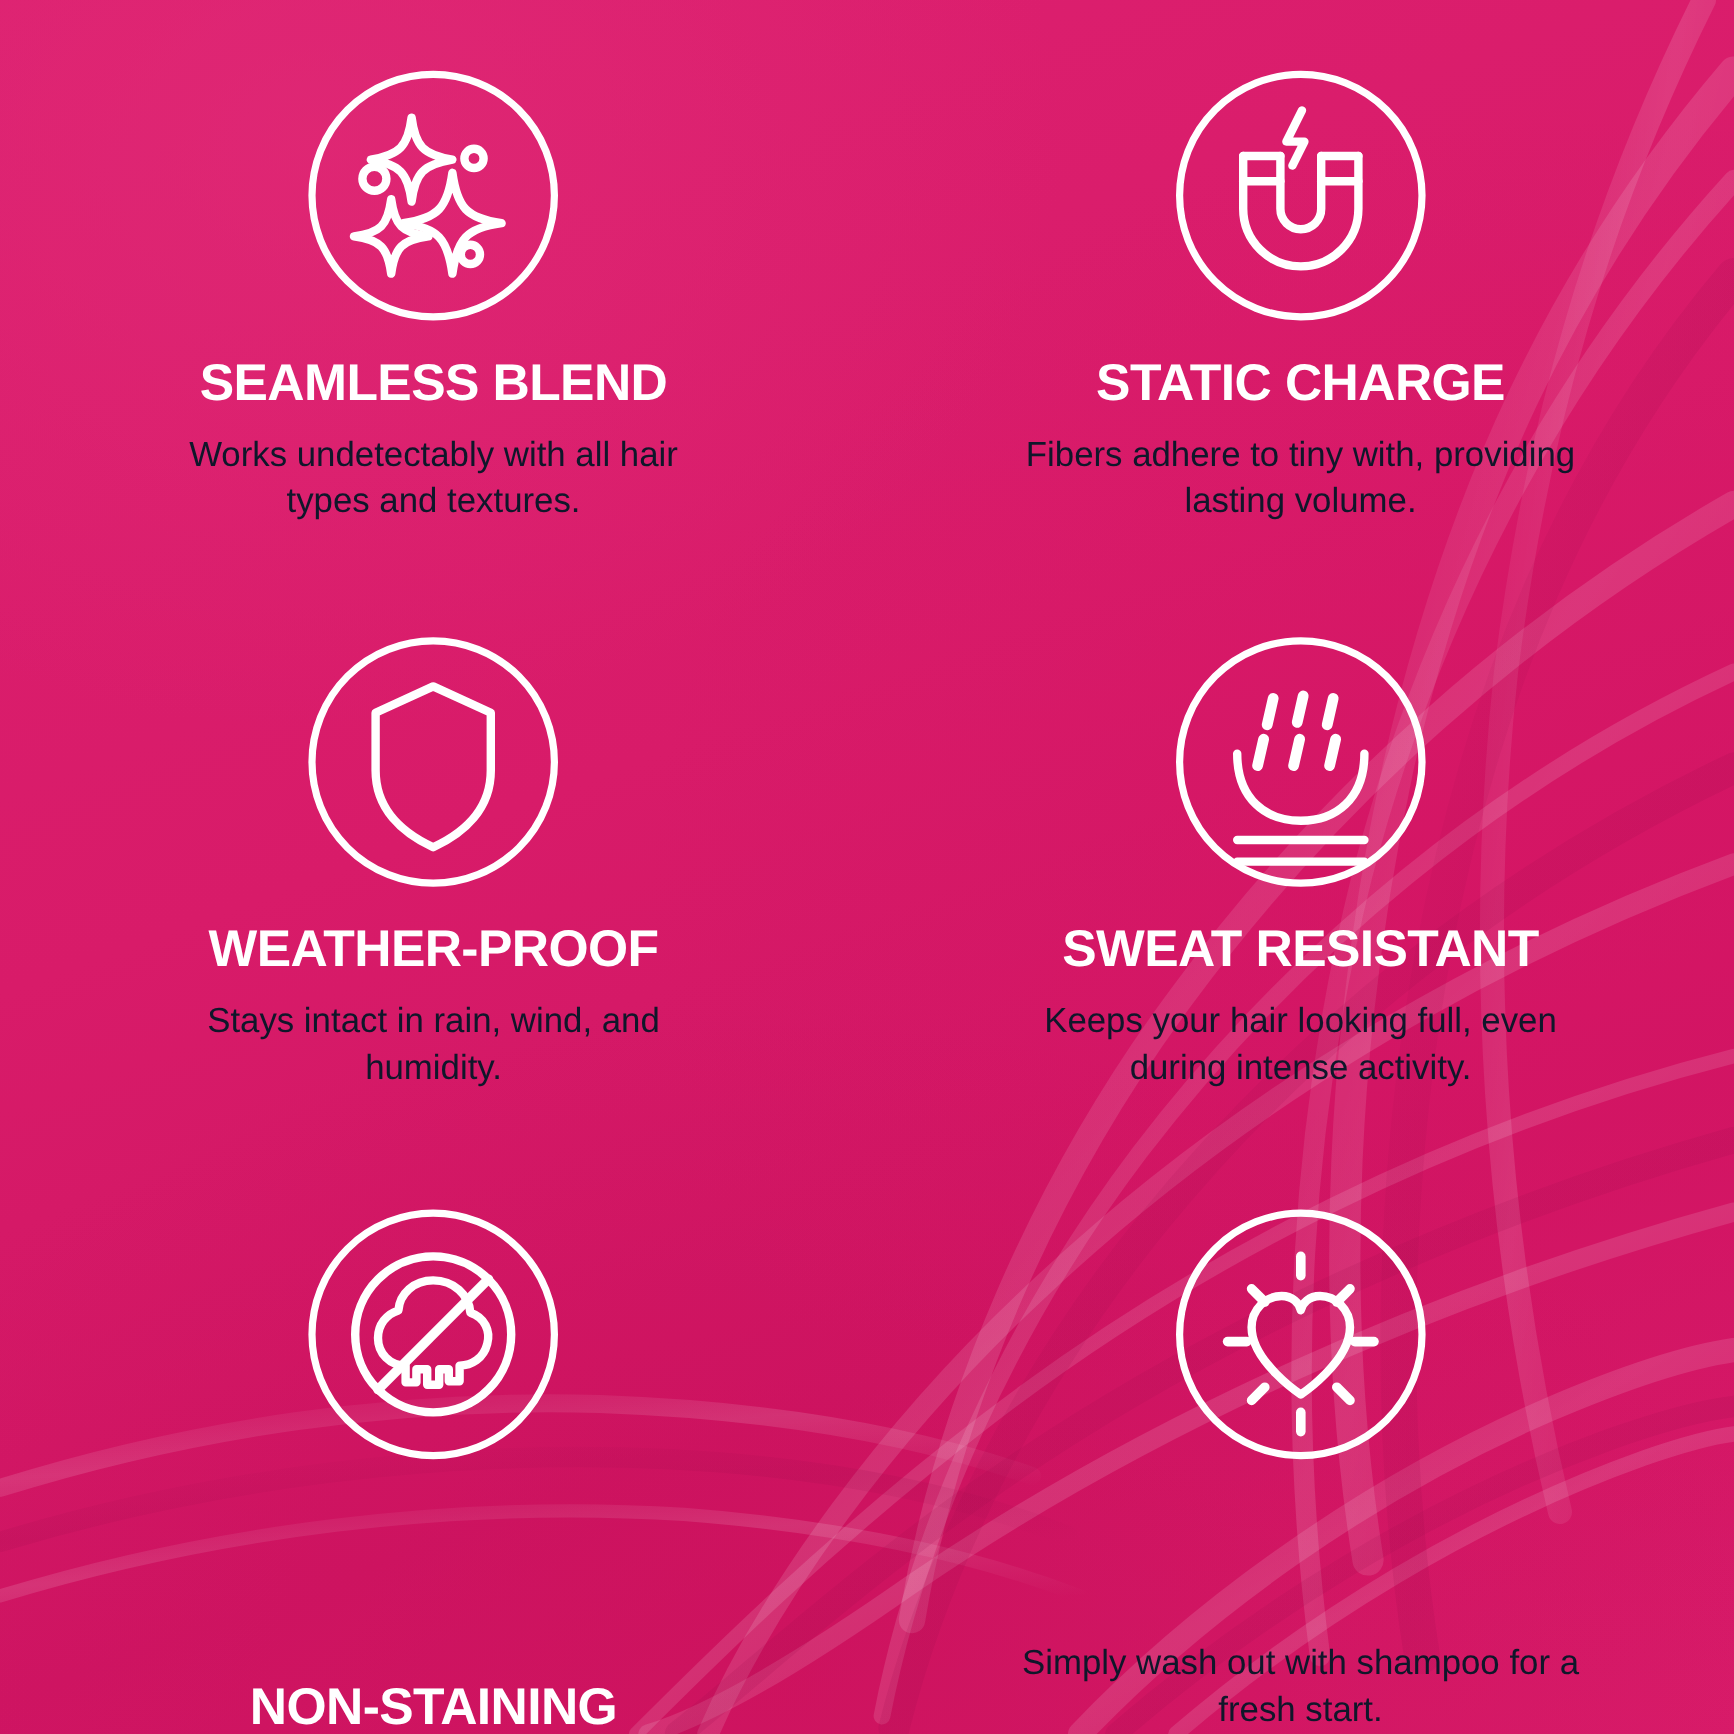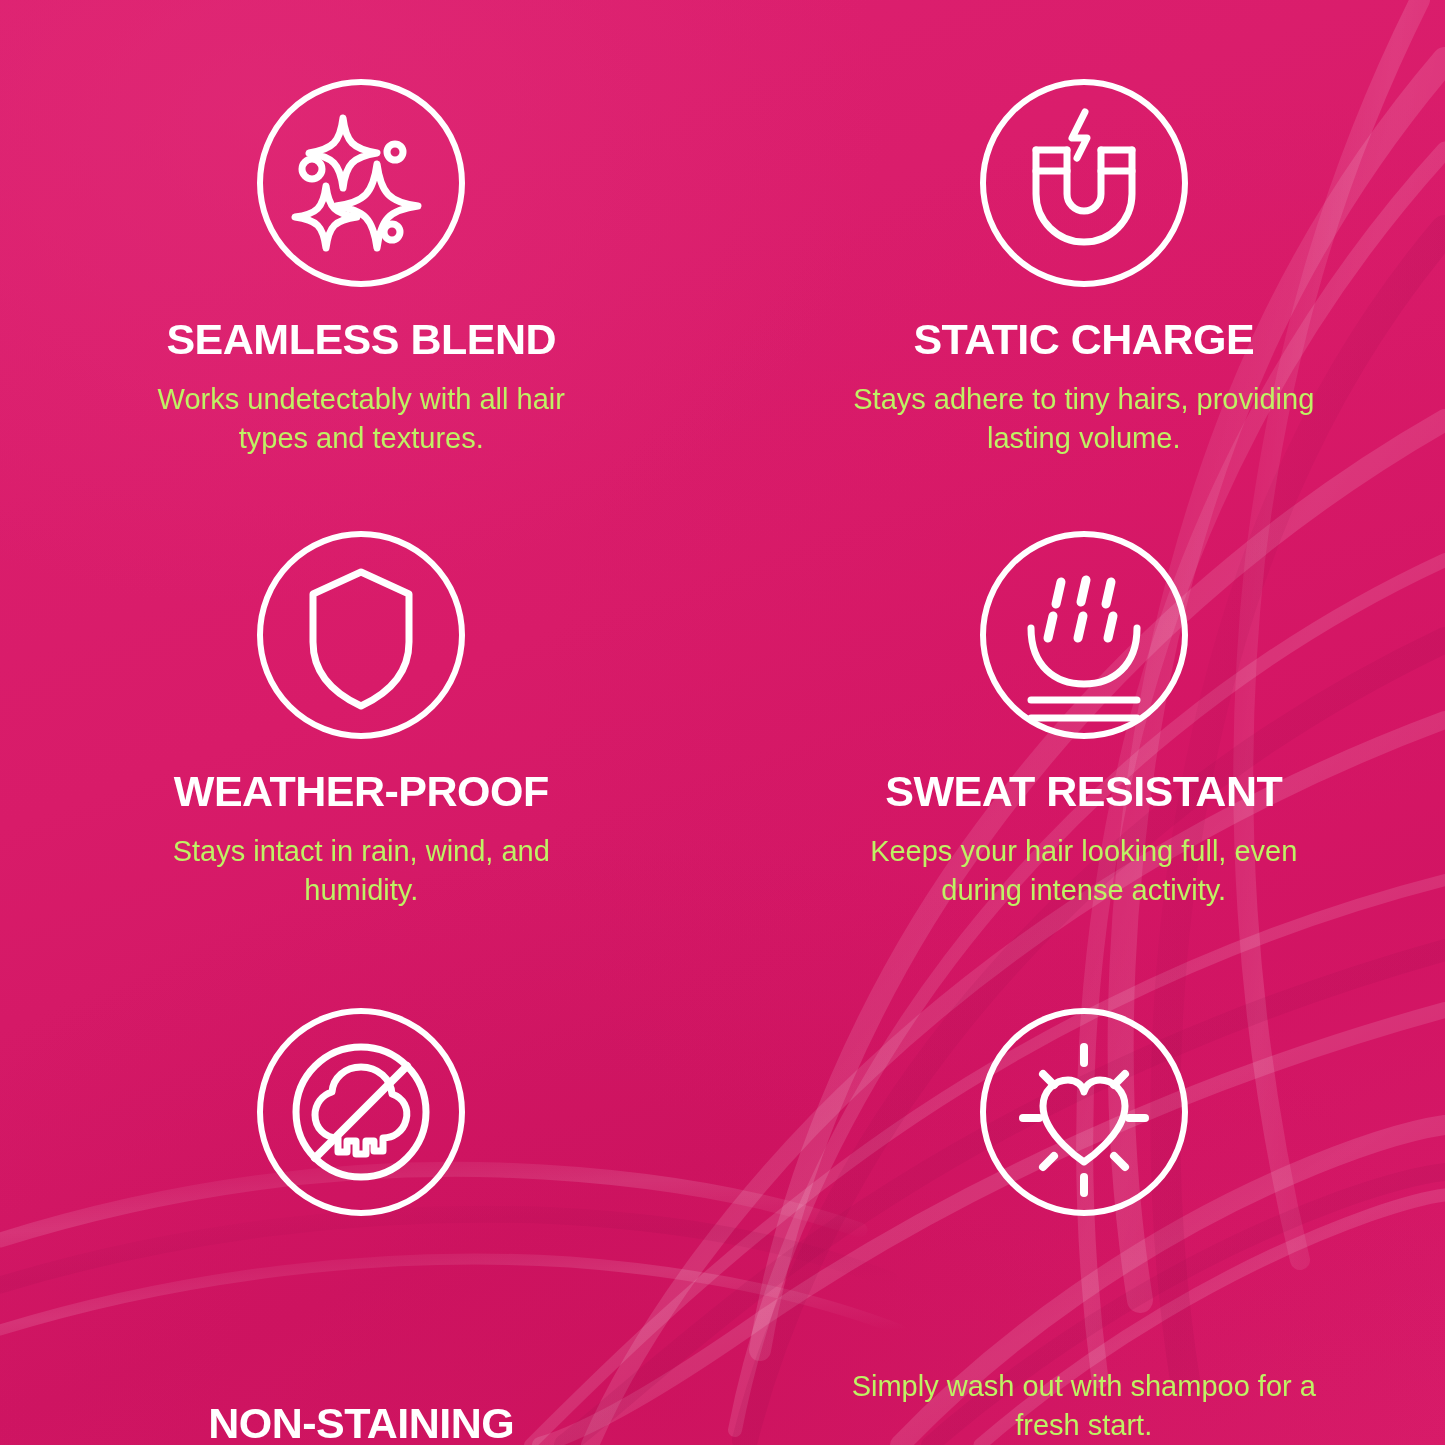--- a/index.html
+++ b/index.html
@@ -34,21 +34,21 @@
     grid-template-columns:1fr 1fr;
     grid-template-rows:repeat(3, 1fr);
     z-index:2;
   }
 
   .feature-cell {
     display:flex;
     flex-direction:column;
     align-items:center;
     justify-content:flex-start;
-    padding-top:72px;
+    padding-top:52px;
   }
 
   .icon-badge {
     width:222px; height:222px;
     display:block;
   }
   .icon-badge svg { display:block; width:100%; height:100%; }
 
   .feature-title {
     margin-top:24px;
@@ -56,21 +56,21 @@
     font-size:43px;
     font-weight:bold;
     letter-spacing:-0.5px;
     text-align:center;
     line-height:1.0;
     white-space:nowrap;
   }
 
   .feature-desc {
     margin-top:19px;
-    color:#bef264;
+    color:#0f172a;
     font-size:29px;
     font-weight:normal;
     line-height:1.35;
     text-align:center;
     max-width:470px;
   }
 
   
   .row-2 { padding-top:42px;align-items:center; }
   .row-3 { padding-top:38px;justify-content:space-between; }
@@ -147,21 +147,21 @@
           <path d="M94 78 L94 122 A17 17 0 0 0 128 122 L128 78"></path>
           <path d="M63 78 L94 78"></path>
           <path d="M128 78 L159 78"></path>
           <path d="M63 99 L94 99"></path>
           <path d="M128 99 L159 99"></path>
           <path d="M112 40 L99 66 L114 66 L104 86"></path>
         </g>
       </svg>
     </div>
     <div class="feature-title">STATIC CHARGE</div>
-    <div class="feature-desc">Stays adhere to tiny hairs, providing lasting volume.</div>
+    <div class="feature-desc">Fibers adhere to tiny with, providing lasting volume.</div>
   </div>
 
   <div class="feature-cell row-2">
     <div class="icon-badge">
       <svg viewBox="0 0 222 222">
         <circle cx="111" cy="111" r="101" fill="none" stroke="#fff" stroke-width="6"></circle>
         <path d="M111 48 L63 70 L63 118 C63 150 85 170 111 182 C137 170 159 150 159 118 L159 70 Z" fill="none" stroke="#fff" stroke-width="7" stroke-linejoin="round"></path>
       </svg>
     </div>
     <div class="feature-title">WEATHER-PROOF</div>

